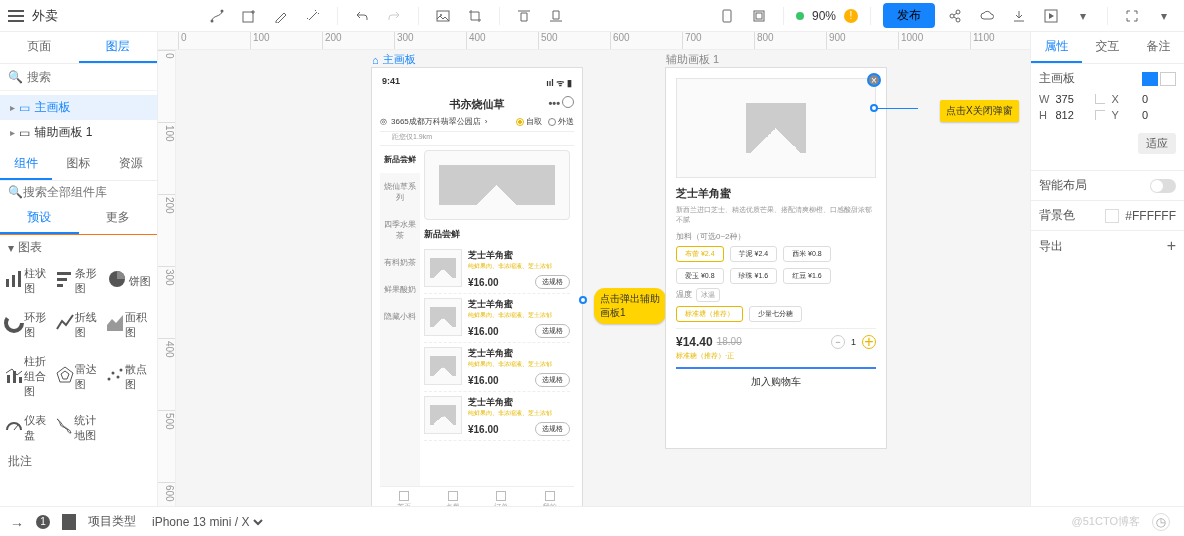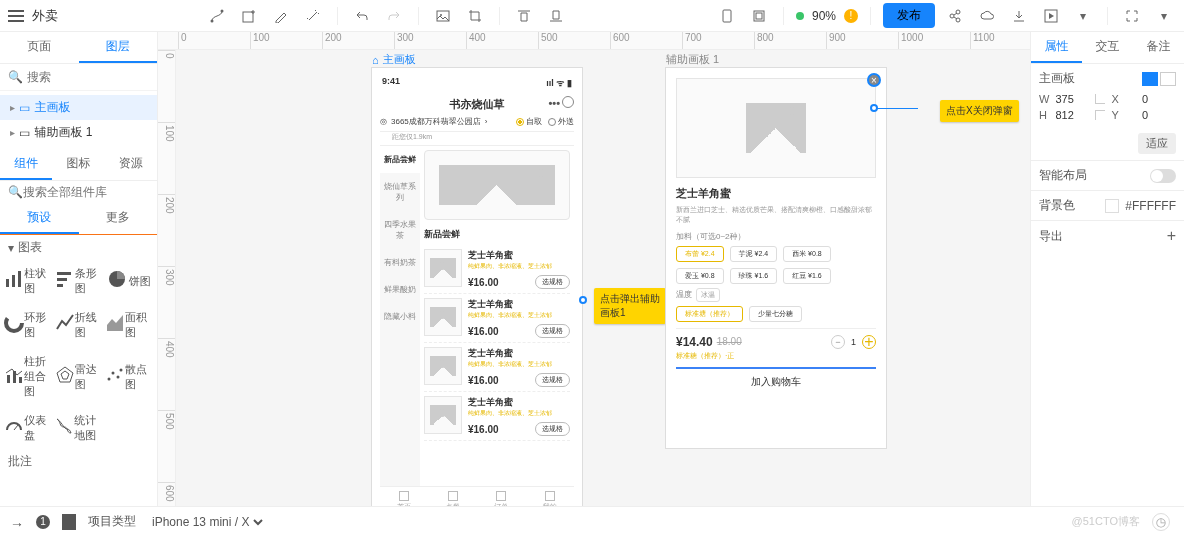--- a/index.html
+++ b/index.html
@@ -564,21 +564,21 @@
                   <span>订单</span>
                 </div>
                 <div>
                   <span class="sq"></span>
                   <span>我的</span>
                 </div>
               </div>
           </div>
 
           <div class="link-dot" style="left:403px; top:246px;"></div>
-          <div class="anno" style="left:418px; top:238px; width:72px;">点击弹出辅助画板1</div>
+          <div class="anno" style="left:418px; top:238px; width:72px;border-radius:11px;">点击弹出辅助画板1</div>
 
           <div class="artboard aux" style="left:490px; top:18px; height:380px;">
             <div class="bigimg">
               <div class="mountains" style="width:60px;height:50px;"></div>
               <div class="closebtn">×</div>
             </div>
             <h4>芝士羊角蜜</h4>
             <div class="sub">新西兰进口芝士、精选优质芒果、搭配清爽柳橙、口感酸甜浓郁不腻</div>
             <div class="lbl">加料（可选0~2种）</div>
             <div class="opts" id="extraopts">
@@ -639,21 +639,21 @@
           <input class="szinput" value="0" style="">
         <span>H</span>
           <input class="szinput" value="812" style="">
         <span class="sz-mid" style="transform:scaleY(-1);"></span>
         <span>Y</span>
           <input class="szinput" value="0" style="">
       </div>
       <div class="prop-row" style="justify-content:flex-end;">
           <span class="adapt">适应</span>
         </div>
-      <div class="prop-row" style="border-top:1px solid #eee;">
+      <div class="prop-row" style="border-top:1px solid #eee;margin-top:10px;">
         <span class="lab">智能布局</span>
         <span class="toggle"></span>
       </div>
       <div class="prop-row" style="border-top:1px solid #eee;">
         <span class="lab">背景色</span>
         <span class="colorchip"></span>
         <span>#FFFFFF</span>
       </div>
       <div class="prop-row" style="border-top:1px solid #eee;">
         <span class="lab">导出</span>

